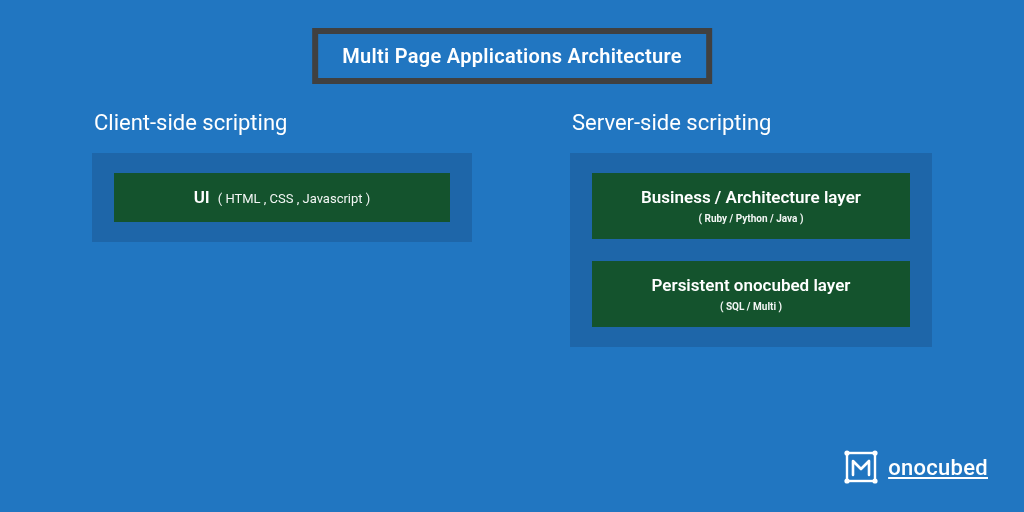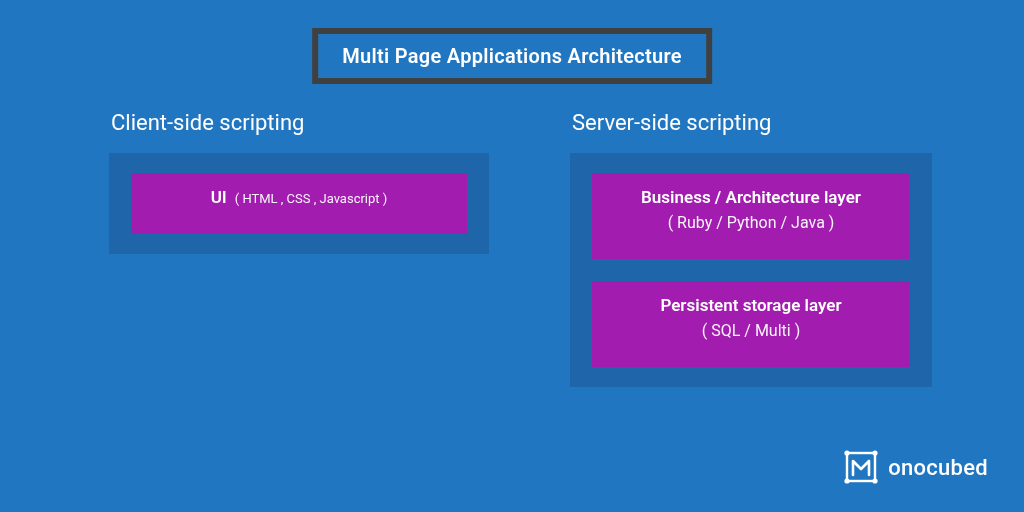--- a/index.html
+++ b/index.html
@@ -22,21 +22,20 @@
     letter-spacing: 0.3px;
   }
   .columns {
     position: absolute;
     top: 110px;
     left: 0;
     right: 0;
     display: flex;
     justify-content: space-between;
     padding: 0 92px 0 92px;
-    margin-left: 17px;
   }
   .col {
     display: flex;
     flex-direction: column;
   }
   .col-left { width: 380px; }
   .col-right { width: 362px; }
   .col-heading {
     font-size: 22px;
     font-weight: 400;
@@ -44,50 +43,51 @@
     margin-left: 2px;
   }
   .panel {
     background: #1e66a9;
     padding: 20px 22px;
     display: flex;
     flex-direction: column;
     gap: 22px;
   }
   .layer {
-    background: #a21caf;
-    padding: 14px 10px 27px 10px;
+    background: #14532d;
+    padding: 14px 10px 15px 10px;
     text-align: center;
   }
   .layer-title {
     font-size: 17px;
     font-weight: 600;
     display: inline;
   }
   .layer-sub {
     font-size: 13px;
     font-weight: 400;
     display: inline;
     margin-left: 4px;
     opacity: 0.95;
   }
   .layer-sub-block {
-    font-size: 16px;
-    font-weight: 400;
+    font-size: 10px;
+    font-weight: 700;
     margin-top: 6px;
     opacity: 0.95;
   }
   .logo {
     position: absolute;
     right: 36px;
     bottom: 28px;
     display: flex;
     align-items: center;
     gap: 10px;
     color: #ffffff;
+    text-decoration: underline;
   }
   .logo svg { display: block; }
   .logo-text {
     font-size: 22px;
     font-weight: 500;
     letter-spacing: 0.3px;
   }
 </style>
 </head>
 <body>
@@ -109,21 +109,21 @@
   </div>
 
   <div class="col col-right">
     <div class="col-heading">Server-side scripting</div>
     <div class="panel">
       <div class="layer">
         <div class="layer-title">Business / Architecture layer</div>
         <div class="layer-sub-block">( Ruby / Python / Java )</div>
       </div>
       <div class="layer">
-        <div class="layer-title">Persistent storage layer</div>
+        <div class="layer-title">Persistent onocubed layer</div>
         <div class="layer-sub-block">( SQL / Multi )</div>
       </div>
     </div>
   </div>
 
 </div>
 
 <div class="logo">
   <span>
     <svg width="34" height="34" viewBox="0 0 34 34">

